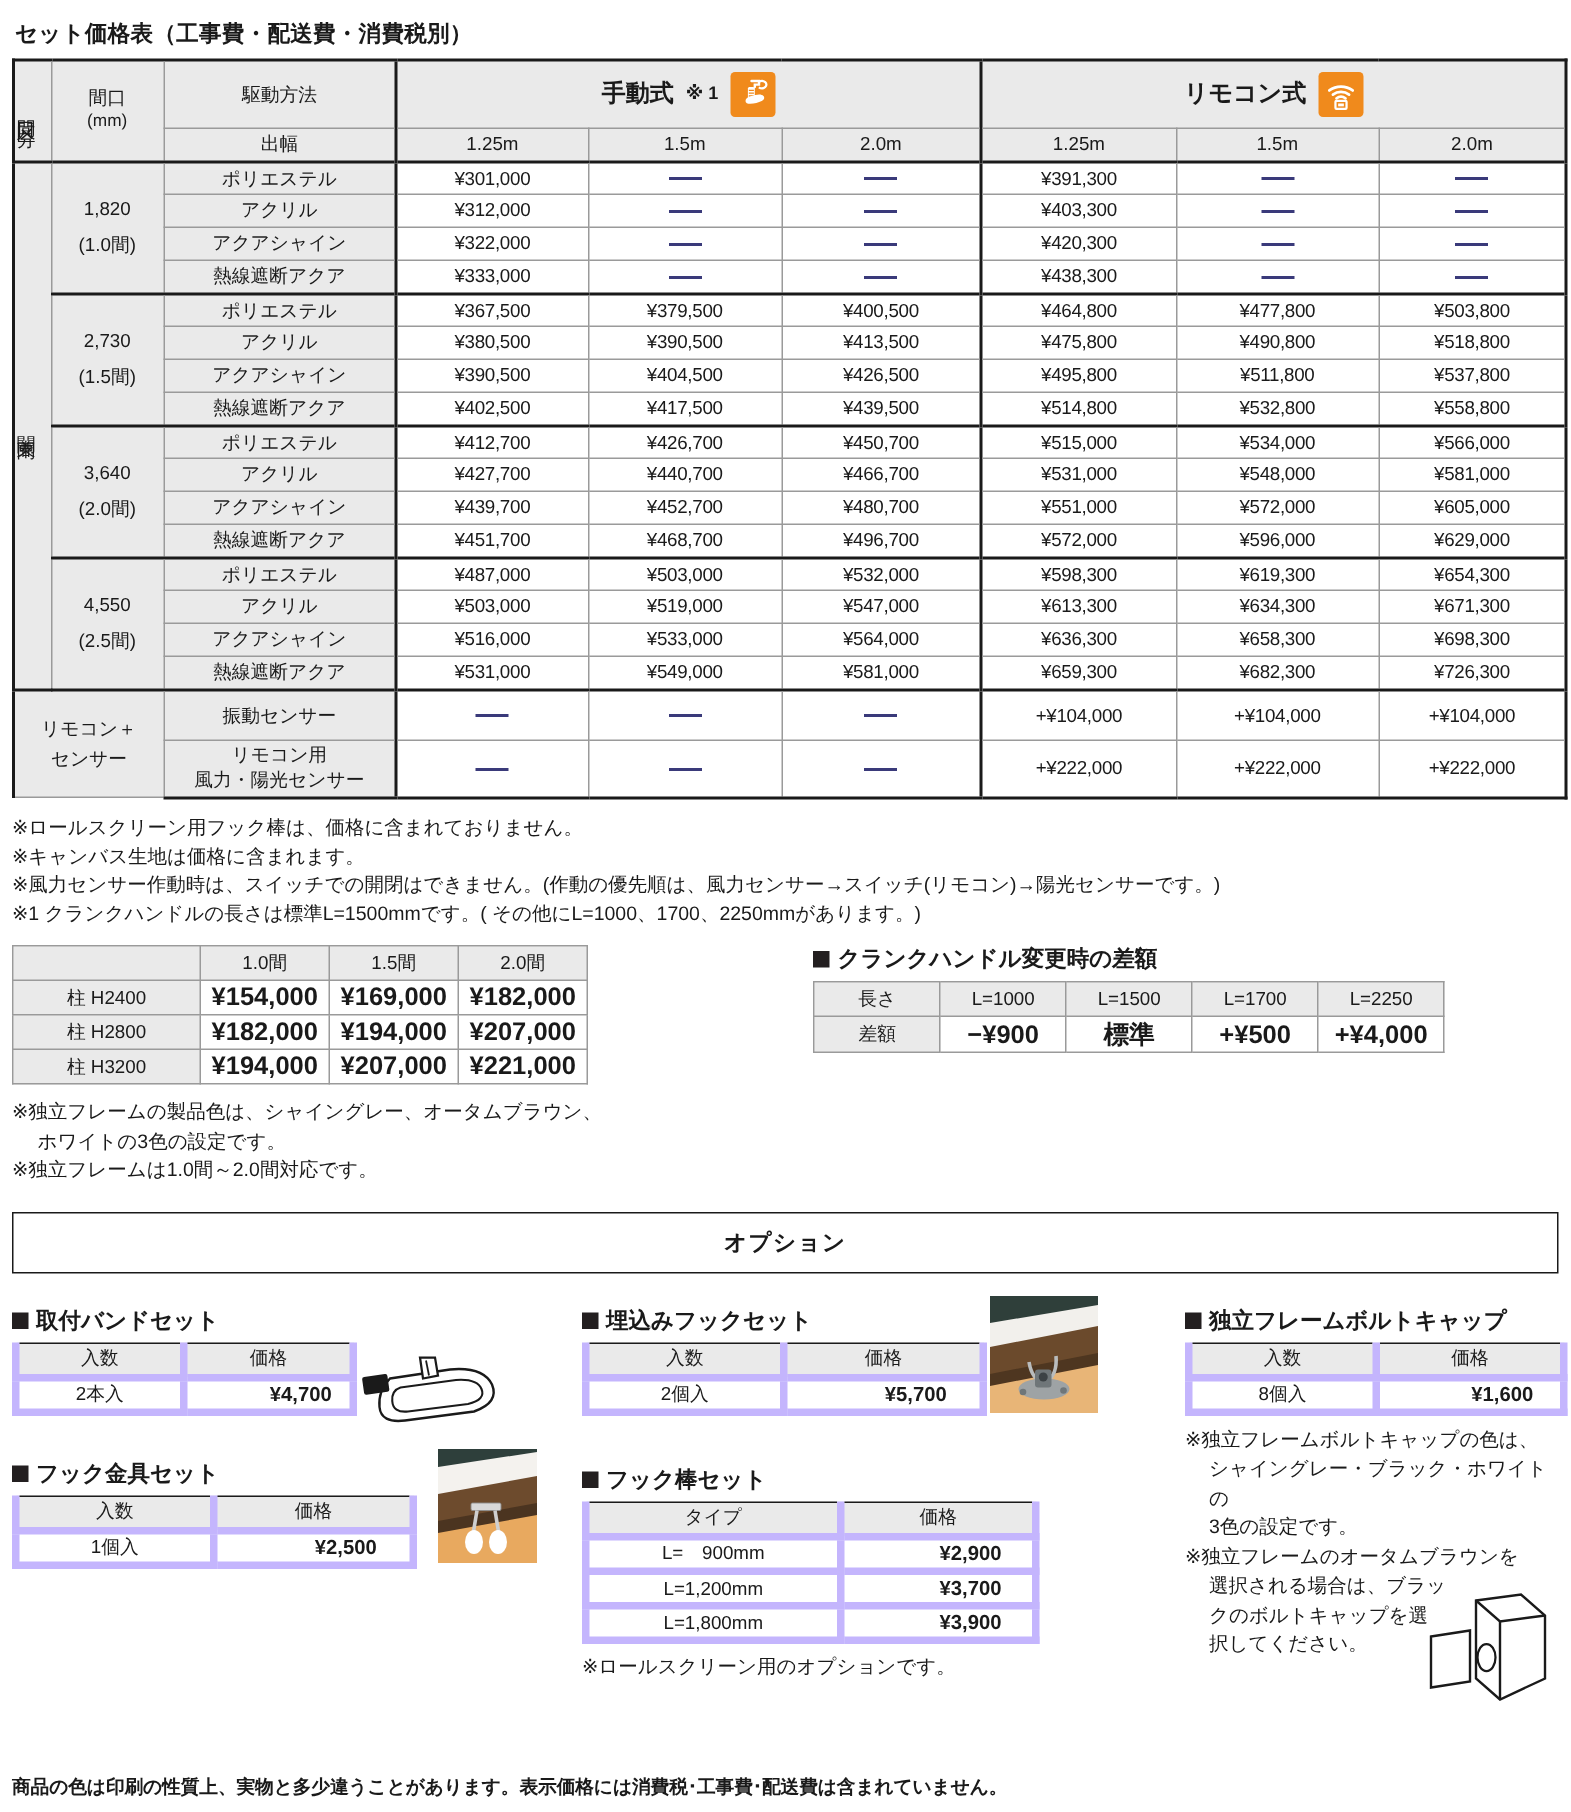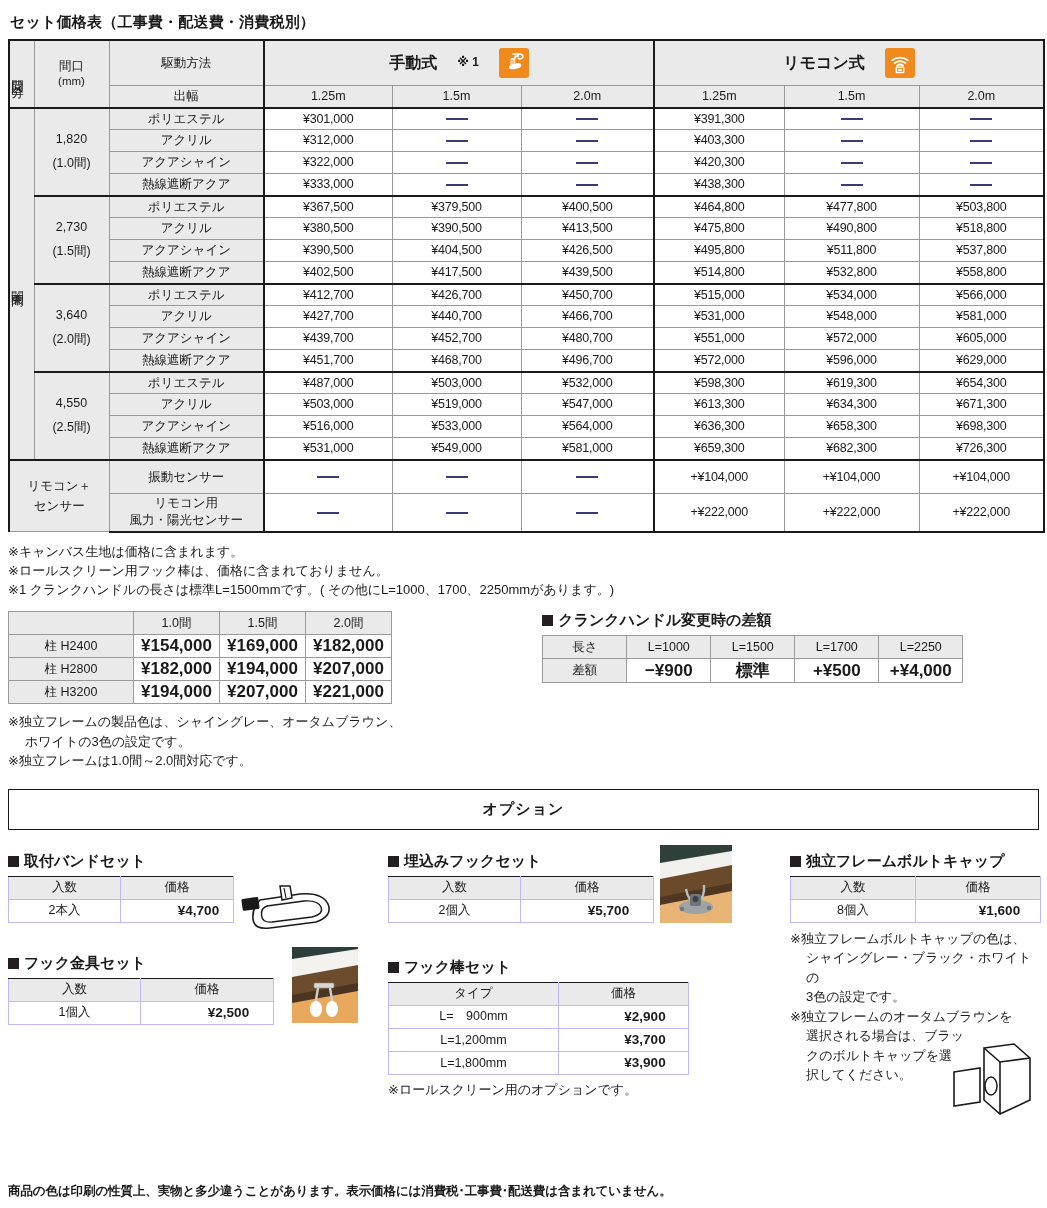--- a/index.html
+++ b/index.html
@@ -61,21 +61,21 @@
   }
   .top-edge { border-top: 2.5px solid #1a1a1a !important; }
   .bot-edge { border-bottom: 2.5px solid #1a1a1a !important; }
   .left-edge { border-left: 2px solid #1a1a1a !important; }
   .right-edge { border-right: 2px solid #1a1a1a !important; }
   .thick-t { border-top: 2px solid #1a1a1a !important; }
   .thick-l { border-left: 2px solid #1a1a1a !important; }
 
   .drive-head {
     font-size: 16px; font-weight: bold;
-    display: flex; align-items: center; justify-content: center; gap: 20px;
+    display: flex; align-items: center; justify-content: center; gap: 8px;
     height: 44px;
   }
   .drive-head .note { font-size: 12px; font-weight: bold; }
   .icon-box {
     width: 30px; height: 30px; background: #f08a1c; border-radius: 3px;
     display: inline-flex; align-items: center; justify-content: center;
     flex: 0 0 auto;
   }
 
   
@@ -107,21 +107,21 @@
     display: flex; align-items: center; justify-content: center;
     font-size: 15px; font-weight: bold; letter-spacing: 1px;
   }
 
   
   .opt-area { position: relative; margin: 16px 0 0 0; }
   .opt-block { position: absolute; }
 
   table.opt { border-collapse: collapse; table-layout: fixed; }
   table.opt td, table.opt th {
-    border: 1px solid #c4b5fd; text-align: center;
+    border: 5px solid #c4b5fd; text-align: center;
     font-size: 12.5px; font-weight: normal; height: 23px; padding: 0;
   }
   table.opt .grey { background: #eaeaea; }
   table.opt .price-v { font-weight: bold; font-size: 13.5px; padding-left: 43px; }
   table.opt .hdr-top { border-top: 1.6px solid #1a1a1a; }
   .footnote {
     position: absolute; left: 8px; bottom: 8px;
     font-size: 12.5px; font-weight: bold; letter-spacing: -0.1px;
   }
   .rightnotes div { font-size: 13px; line-height: 1.5; }
@@ -386,22 +386,23 @@
         <td class="white dash-cell bot-edge"><span></span></td>
         <td class="white dash-cell bot-edge"><span></span></td>
         <td class="white money bot-edge thick-l">+¥222,000</td>
         <td class="white money bot-edge">+¥222,000</td>
         <td class="white money bot-edge right-edge">+¥222,000</td>
       </tr>
     </tbody>
   </table>
 
   <div class="notes">
+    <div>※ロールスクリーン用フック棒は、価格に含まれておりません。</div>
     <div>※キャンバス生地は価格に含まれます。</div>
-    <div>※ロールスクリーン用フック棒は、価格に含まれておりません。</div>
+    <div>※風力センサー作動時は、スイッチでの開閉はできません。(作動の優先順は、風力センサー→スイッチ(リモコン)→陽光センサーです。)</div>
     <div>※1 クランクハンドルの長さは標準L=1500mmです。( その他にL=1000、1700、2250mmがあります。)</div>
   </div>
 
   <div class="midrow">
 
     <div class="col-left">
       <table class="sub" style="width:383px">
         <colgroup>
             <col style="width:125px">
             <col style="width:86px">

